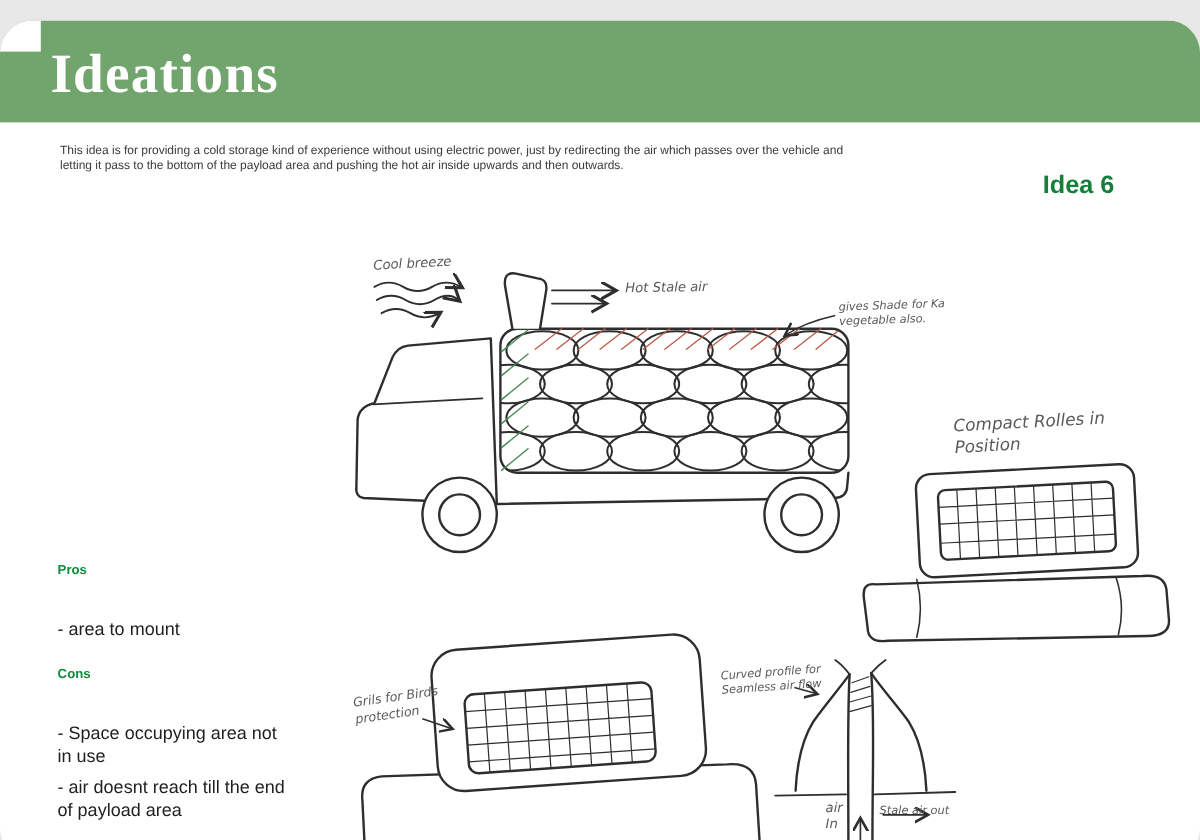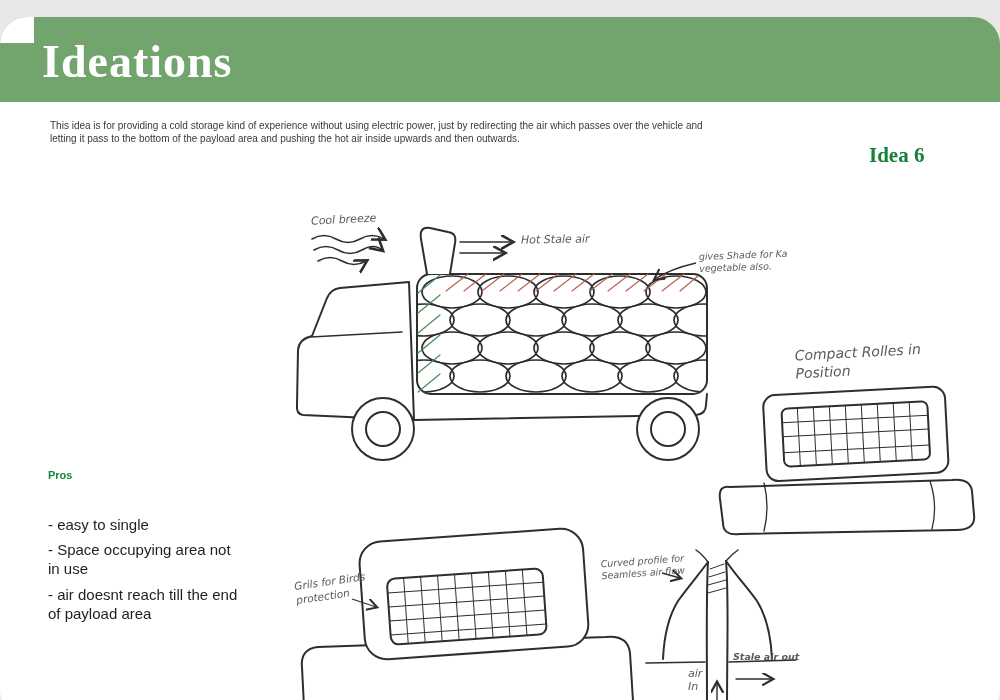--- a/index.html
+++ b/index.html
@@ -20,21 +20,21 @@
     font-family:"Liberation Serif",serif;font-weight:bold;
     font-size:46px;color:#ffffff;letter-spacing:1px;
   }
   
   .intro{
     position:absolute;left:50px;top:92px;width:660px;z-index:2;
     font-size:10px;line-height:1.32;color:#3a3a3a;
   }
   .idea-label{
     position:absolute;left:869px;top:126px;z-index:2;
-    font-family:Liberation Serif, serif;font-weight:bold;
+    font-family:Liberation Sans, sans-serif;font-weight:bold;
     font-size:21px;color:#15803a;
   }
   
   .proscons{position:absolute;left:48px;top:452px;width:195px;z-index:2;
     font-size:15px;color:#1f1f1f;}
   .pc-heading{font-weight:bold;color:#0f8a3e;margin:0 0 34px 0;font-size:11px;}
   .pc-heading.cons{margin-top:22px;}
   .pc-list{margin:0;padding:0;list-style:none;line-height:1.28;}
   .pc-list li{margin:0 0 6px 0;}
   
@@ -45,21 +45,21 @@
     font-family:"DejaVu Sans",sans-serif;font-style:italic;
     color:#5a5a5a;
   }
   .hw-cool{left:311px;top:196px;font-size:11px;transform:rotate(-3deg);}
   .hw-hot{left:521px;top:216px;font-size:11px;transform:rotate(-1deg);}
   .hw-shade{left:699px;top:232px;width:108px;font-size:9.5px;line-height:1.25;transform:rotate(-2deg);}
   .hw-compact{left:795px;top:325px;width:172px;font-size:14px;line-height:1.3;transform:rotate(-3deg);}
   .hw-grills{left:295px;top:558px;width:72px;font-size:10.5px;line-height:1.3;transform:rotate(-8deg);}
   .hw-curved{left:601px;top:538px;width:92px;font-size:9.5px;line-height:1.3;transform:rotate(-4deg);}
   .hw-airin{left:688px;top:650px;width:26px;font-size:11px;line-height:1.2;}
-  .hw-staleout{left:733px;top:634px;width:90px;font-size:9.5px;font-weight:bold;}
+  .hw-staleout{left:733px;top:653px;width:90px;font-size:9.5px;}
 </style>
 </head>
 <body>
 
 <div class="page">
 
   <svg class="sketch-svg" width="1000" height="700" viewBox="0 0 1000 700">
     <defs>
       <marker id="ah" markerWidth="10" markerHeight="10" refX="7" refY="4.5" orient="auto">
         <path d="M0,0 L8,4.5 L0,9" fill="none" stroke="#2e2e2e" stroke-width="1.6"></path>
@@ -177,22 +177,23 @@
     <div class="page-title">Ideations</div>
   </div>
 
   <p class="intro">This idea is for providing a cold storage kind of experience without using electric power, just by redirecting the air which passes over the vehicle and letting it pass to the bottom of the payload area and pushing the hot air inside upwards and then outwards.</p>
 
   <div class="idea-label">Idea 6</div>
 
   <div class="proscons">
     <p class="pc-heading">Pros</p>
     <ul class="pc-list">
-      <li>- easy to single</li>
+      <li>- area to mount</li>
     </ul>
+    <p class="pc-heading cons">Cons</p>
     <ul class="pc-list">
       <li>- Space occupying area not in use</li>
       <li>- air doesnt reach till the end of payload area</li>
     </ul>
   </div>
 
   <span class="hand hw-cool">Cool breeze</span>
   <span class="hand hw-hot">Hot Stale air</span>
   <span class="hand hw-shade">gives Shade for Ka vegetable also.</span>
   <span class="hand hw-compact">Compact Rolles in Position</span>

